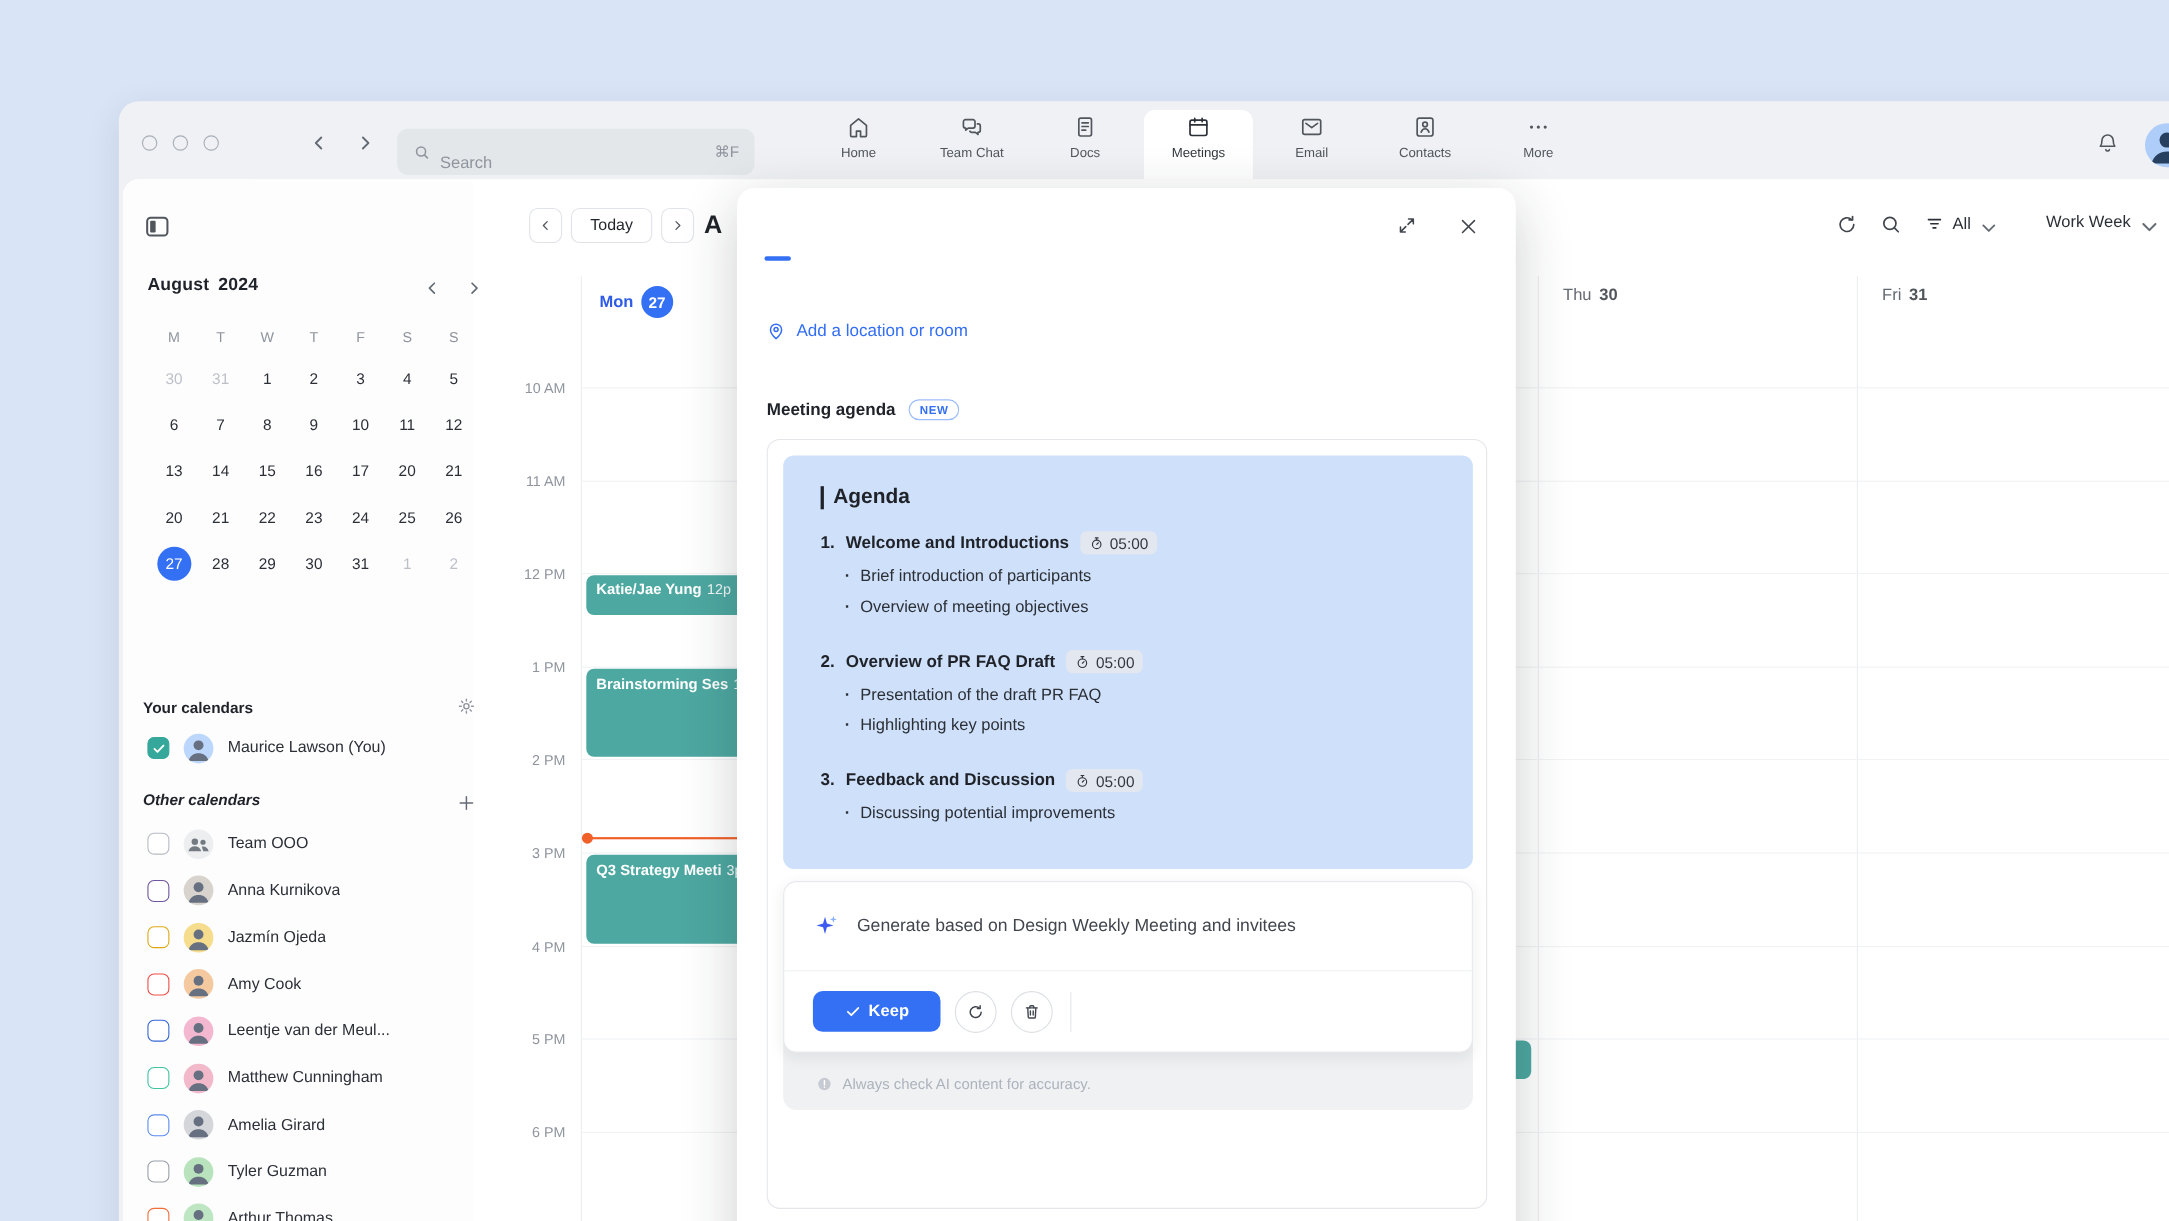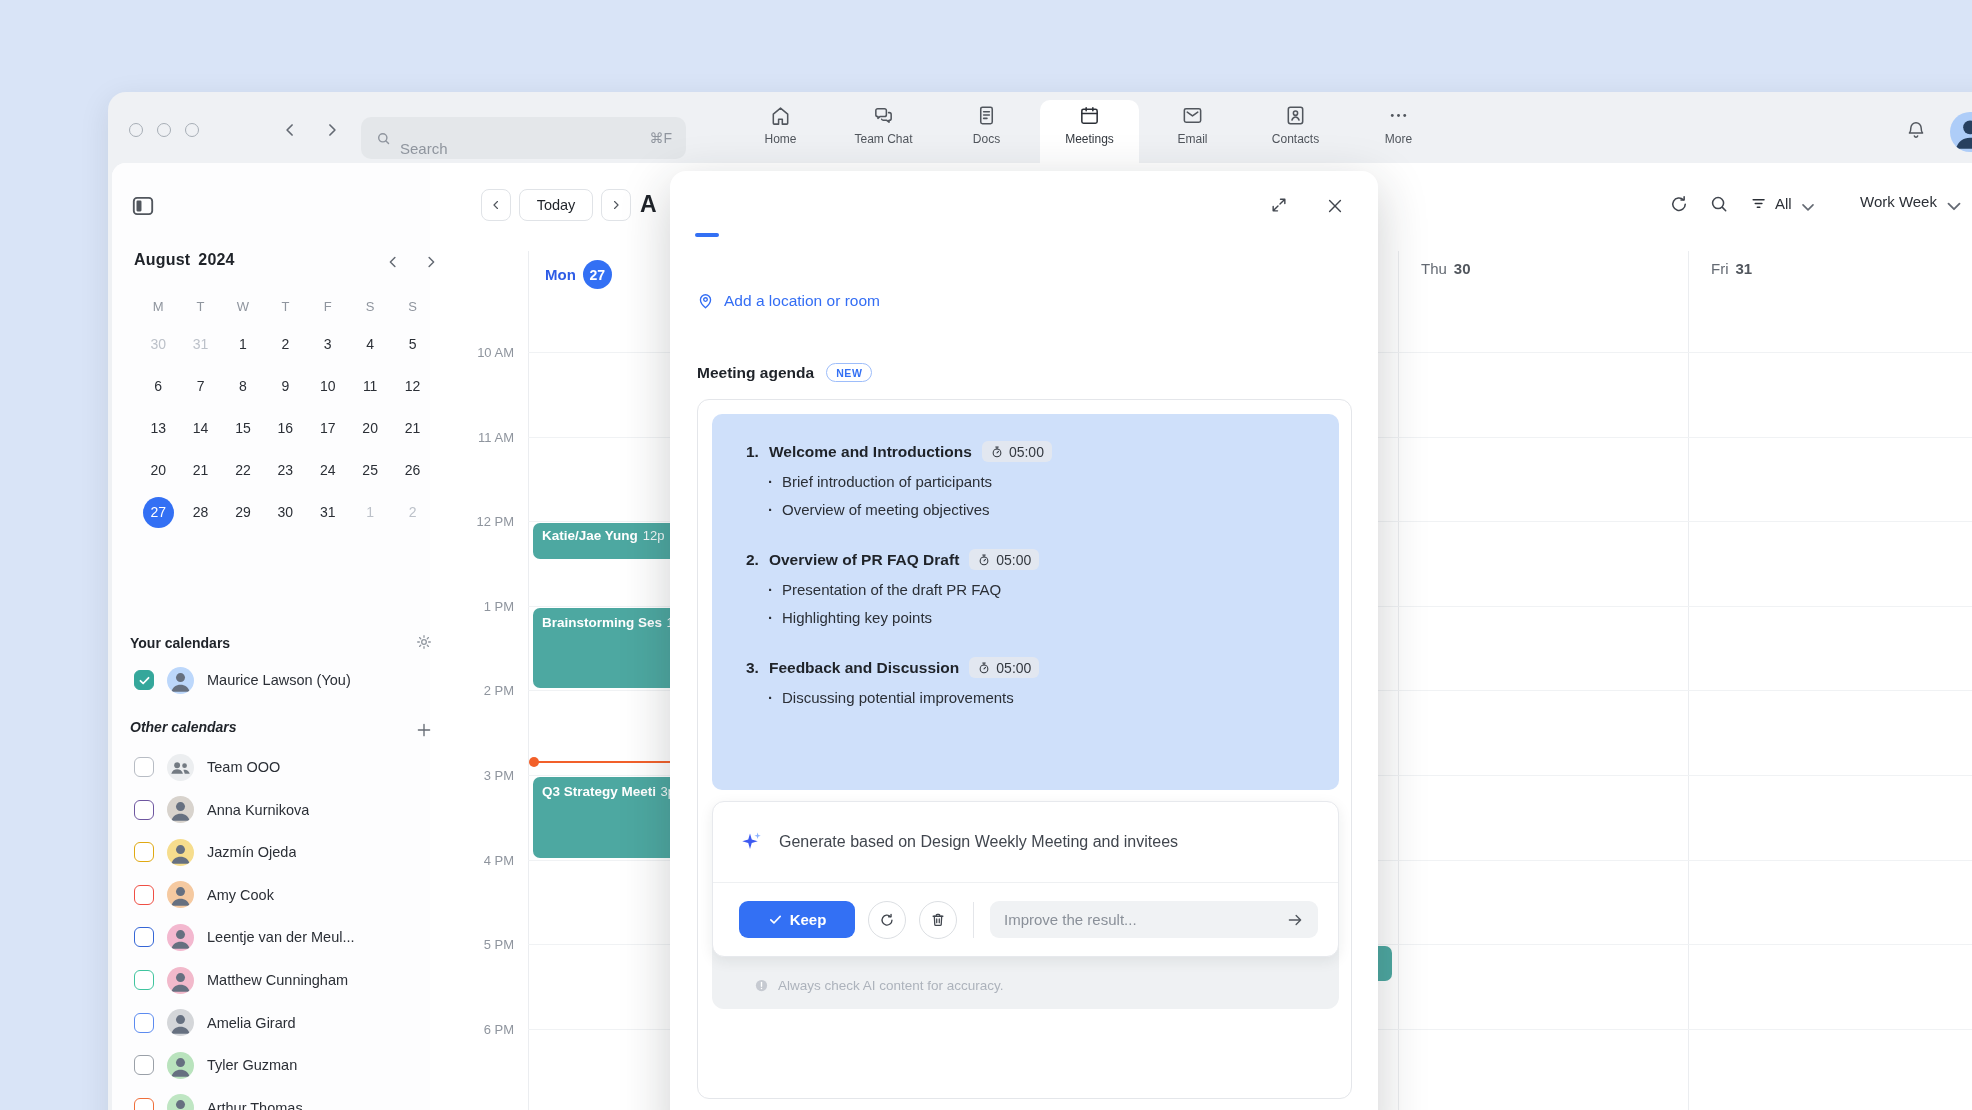--- a/index.html
+++ b/index.html
@@ -157,21 +157,21 @@
   .btn-keep { display:flex; align-items:center; justify-content:center; gap:7px; width:116px; height:37px;
     background:#3370f4; color:#fff; border-radius:9px; font-size:15px; font-weight:700; }
   .btn-keep svg{ width:15px; height:15px; }
   .btn-round { width:38px; height:38px; border:1px solid #dcdfe3; border-radius:50%; background:#fff;
     display:flex; align-items:center; justify-content:center; color:#41464e; margin-left:13px; }
   .btn-round svg{ width:18px; height:18px; }
   .ai-vdiv { width:1px; height:36px; background:#e4e6ea; margin:0 16px; }
   .improve { flex:1; height:37px; background:#f0f2f4; border-radius:9px; display:flex; align-items:center; padding:0 14px; }
   .improve .ph { flex:1; color:#8a9099; font-size:15px; }
   .improve svg{ width:18px; height:18px; color:#51565d; }
-  .ai-foot { position:absolute; left:16px; bottom:0; width:100%; height:48px; display:flex; align-items:center; gap:9px; padding:0 26px; }
+  .ai-foot { position:absolute; left:4px; bottom:0; width:100%; height:48px; display:flex; align-items:center; gap:9px; padding:0 26px; }
   .ai-foot svg{ width:15px; height:15px; }
   .ai-foot .t { color:#adb3bc; font-size:13.5px; }
 </style>
 </head>
 <body>
 
 <div class="window">
 
   <div class="toolbar">
     <div class="traffic t1"></div>
@@ -694,20 +694,24 @@
     <span>Add a location or room</span>
   </div>
 
   <div class="m-aglabel">
     <span class="t">Meeting agenda</span>
     <span class="badge-new">NEW</span>
   </div>
 
   <div class="outer-card">
     <div class="agenda-box">
+      <div class="ag-head">
+        <span class="ag-cursor"></span>
+        <span class="t">Agenda</span>
+      </div>
 
       <div class="ag-item">
           <div class="ag-title-line">
             <span class="n">1.</span>
             <span class="t">Welcome and Introductions</span>
             <span class="chip">
               <span>
                 <svg viewBox="0 0 24 24" fill="none" stroke="#33383f" stroke-width="1.8" stroke-linecap="round">
                   <circle cx="12" cy="13.6" r="6.6"></circle>
                   <path d="M9.8 3.4h4.4M12 3.4v3.2M12 13.6l2.6-2.6"></path>
@@ -807,24 +811,16 @@
         </div>
         <div class="btn-round">
           <svg viewBox="0 0 24 24" fill="none" stroke="currentColor" stroke-width="1.7" stroke-linecap="round" stroke-linejoin="round">
               <path d="M5.5 7h13"></path>
               <path d="M9.6 7V5.7c0-.7.5-1.2 1.2-1.2h2.4c.7 0 1.2.5 1.2 1.2V7"></path>
               <path d="M7.1 7l.6 11.1c0 .7.6 1.2 1.3 1.2h6c.7 0 1.2-.5 1.3-1.2L16.9 7"></path>
               <path d="M10.3 10.6v5M13.7 10.6v5"></path>
             </svg>
         </div>
         <div class="ai-vdiv"></div>
-        <div class="improve">
-          <span class="ph">Improve the result...</span>
-          <span>
-            <svg viewBox="0 0 24 24" fill="none" stroke="currentColor" stroke-width="1.8" stroke-linecap="round" stroke-linejoin="round">
-                <path d="M4.5 12h15M13.5 6l6 6-6 6"></path>
-              </svg>
-          </span>
-        </div>
       </div>
     </div>
   </div>
 </div>
 
 </body></html>

